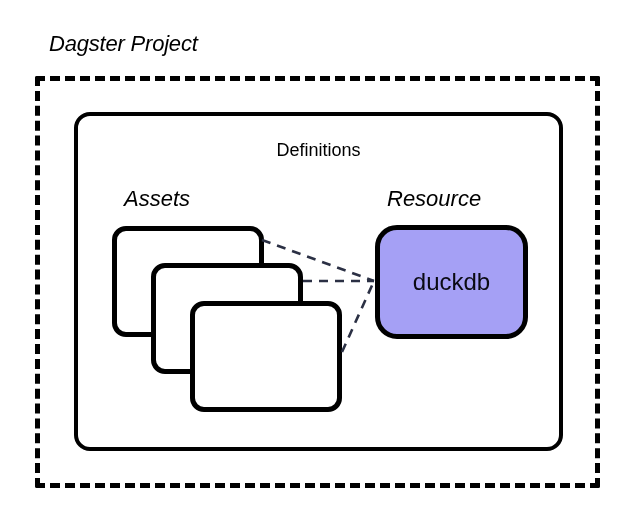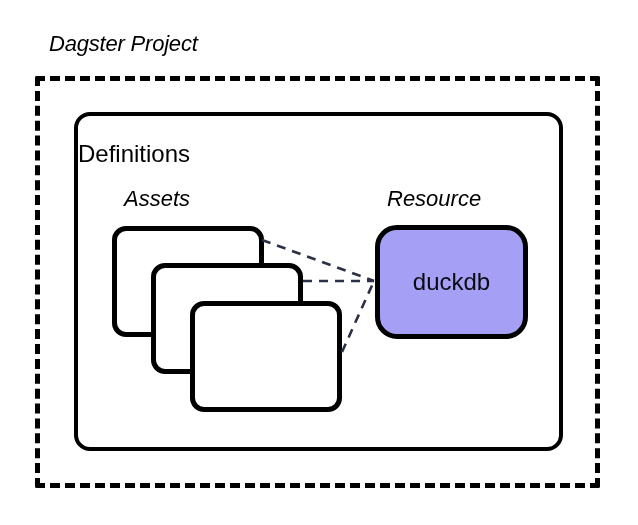--- a/index.html
+++ b/index.html
@@ -54,22 +54,22 @@
     border: 4px solid #000000;
     border-radius: 16px;
     background: #ffffff;
   }
 
   #definitions-label {
     position: absolute;
     left: 0;
     top: 24px;
     width: 100%;
-    text-align: left;
-    font-size: 24px;
+    text-align: center;
+    font-size: 18px;
     font-weight: 400;
     font-style: normal;
     color: #000000;
   }
 
   
   .group-caption {
     position: absolute;
     font-size: 22px;
     font-style: italic;

